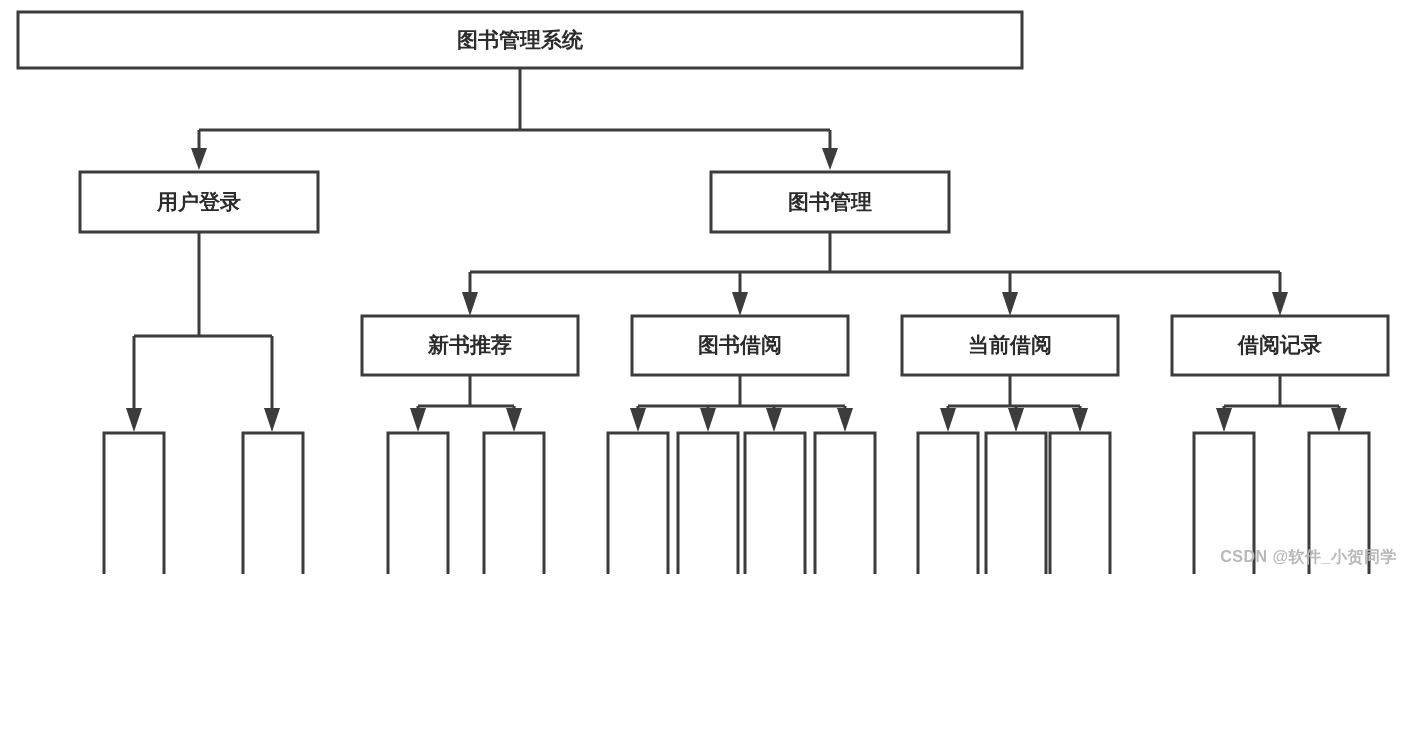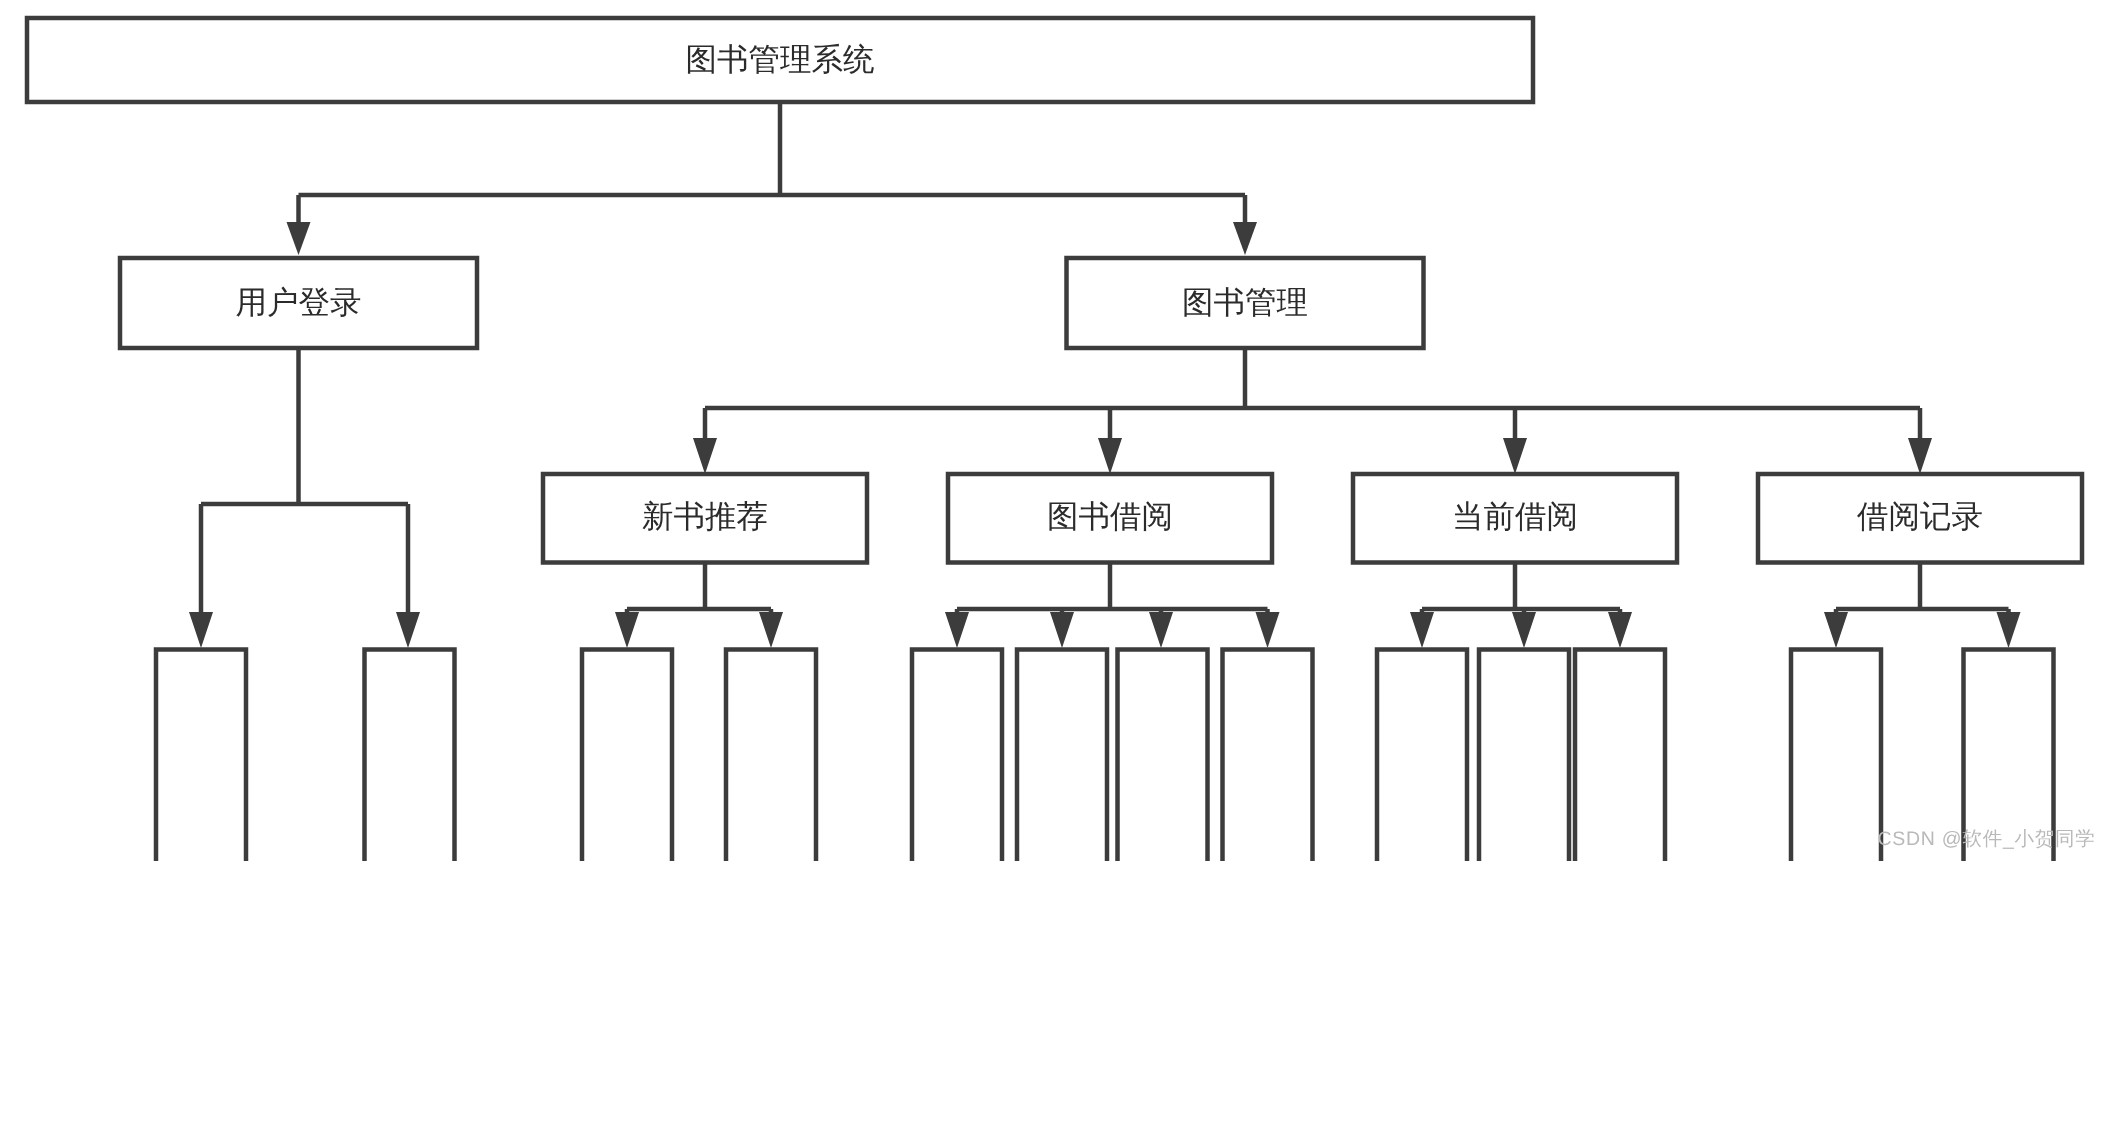--- a/index.html
+++ b/index.html
@@ -9,20 +9,21 @@
   }
   body {
     font-family: "Liberation Sans", "DejaVu Sans", sans-serif;
   }
   #diagram-root {
     position: relative;
     width: 1405px;
     height: 574px;
     background: #ffffff;
     overflow: hidden;
+    font-weight: bold;
   }
   svg#tree-svg {
     position: absolute;
     left: 0;
     top: 0;
     width: 1405px;
     height: 747px;
     display: block;
   }
   .node-box {
@@ -61,21 +62,21 @@
     justify-content: center;
     text-align: center;
     white-space: nowrap;
     pointer-events: none;
   }
   .watermark {
     position: absolute;
     right: 8px;
     bottom: 6px;
     font-family: "Liberation Sans", "DejaVu Sans", sans-serif;
-    font-size: 13px;
+    font-size: 16px;
     color: #b9b9b9;
     letter-spacing: 0.5px;
     white-space: nowrap;
   }
 </style>
 </head>
 <body>
 
 <div id="diagram-root">
 

